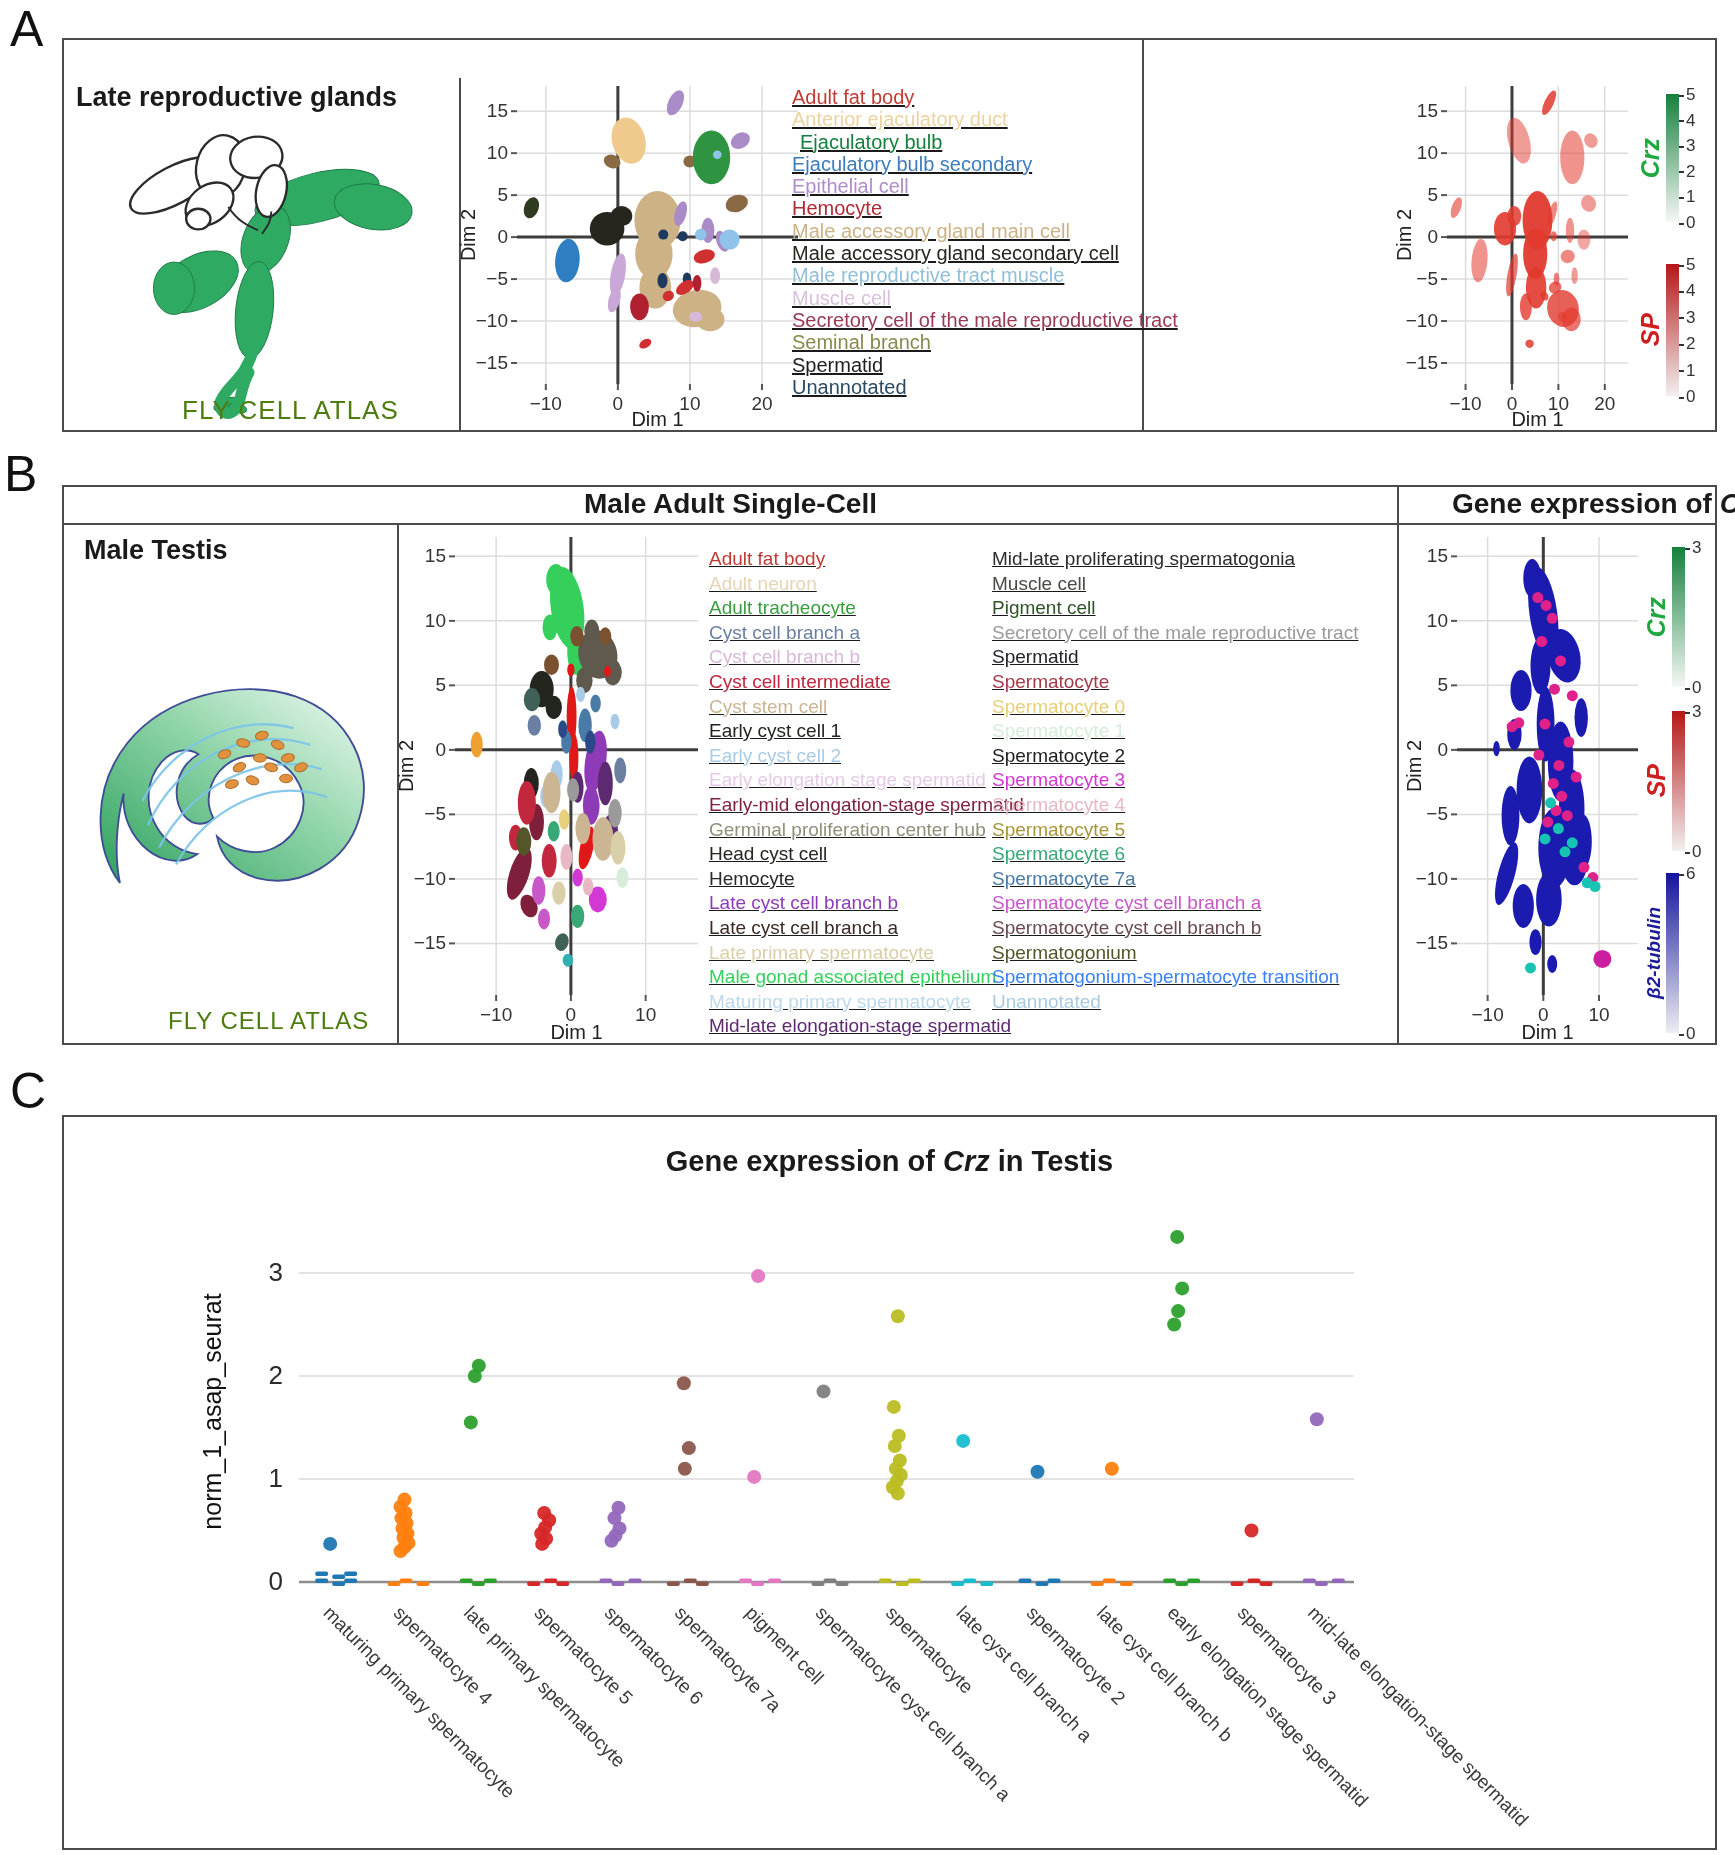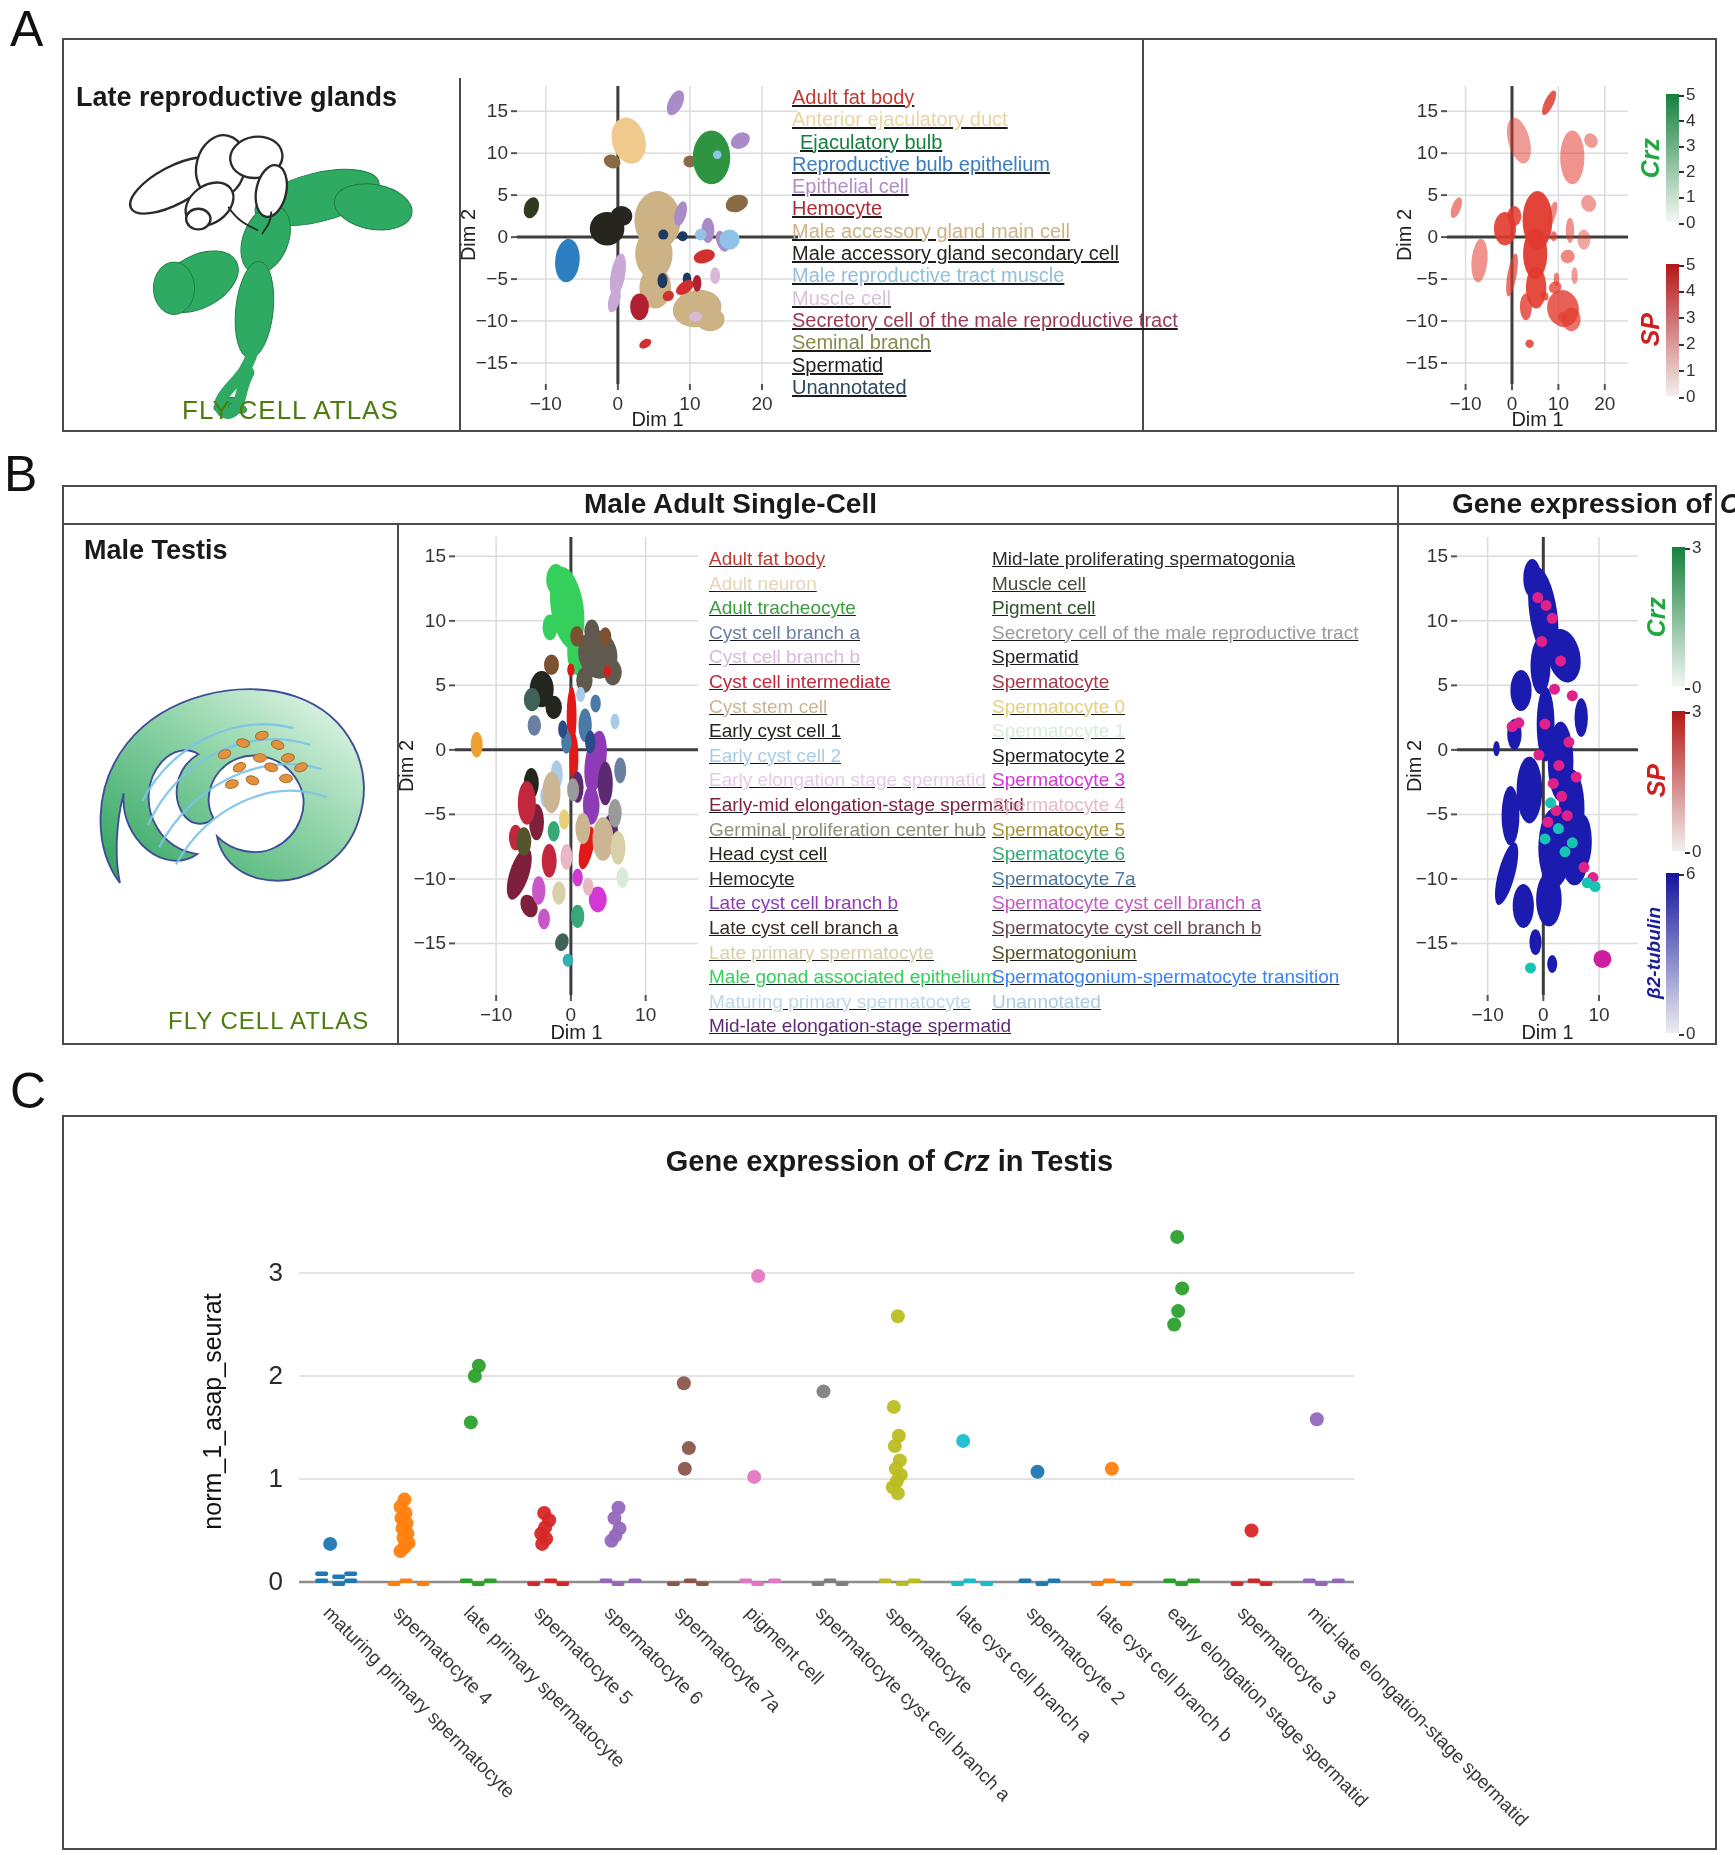--- a/index.html
+++ b/index.html
@@ -139,21 +139,21 @@
           <text x="47" y="249.04225352112675" text-anchor="end" font-size="19" fill="#333">−10</text>
           <line x1="50" y1="285.01408450704224" x2="56" y2="285.01408450704224" stroke="#555" stroke-width="2"></line>
           <text x="47" y="291.01408450704224" text-anchor="end" font-size="19" fill="#333">−15</text>
           <text x="196.5" y="348" text-anchor="middle" font-size="20" fill="#222">Dim 1</text>
           <text x="14" y="157" text-anchor="middle" font-size="20" fill="#222" transform="rotate(-90 14 157)">Dim 2</text>
         </svg>
       <div id="legendA" class="legend" style="left:728px;top:8px;font-size:20px;line-height:22.3px">
           <div style="color: rgb(194, 59, 51);">Adult fat body</div>
           <div style="color: rgb(236, 211, 160);">Anterior ejaculatory duct</div>
           <div style="color: #15803d; margin-left: 8px;">Ejaculatory bulb</div>
-          <div style="color: rgb(61, 125, 191);">Reproductive bulb epithelium</div>
+          <div style="color: rgb(61, 125, 191);">Ejaculatory bulb secondary</div>
           <div style="color: rgb(176, 140, 200);">Epithelial cell</div>
           <div style="color: rgb(176, 42, 53);">Hemocyte</div>
           <div style="color: rgb(205, 178, 134);">Male accessory gland main cell</div>
           <div style="color: rgb(38, 38, 30);">Male accessory gland secondary cell</div>
           <div style="color: rgb(143, 191, 217);">Male reproductive tract muscle</div>
           <div style="color: rgb(217, 192, 220);">Muscle cell</div>
           <div style="color: rgb(153, 58, 82);">Secretory cell of the male reproductive tract</div>
           <div style="color: rgb(138, 138, 79);">Seminal branch</div>
           <div style="color: rgb(31, 31, 31);">Spermatid</div>
           <div style="color: rgb(42, 74, 98);">Unannotated</div>

